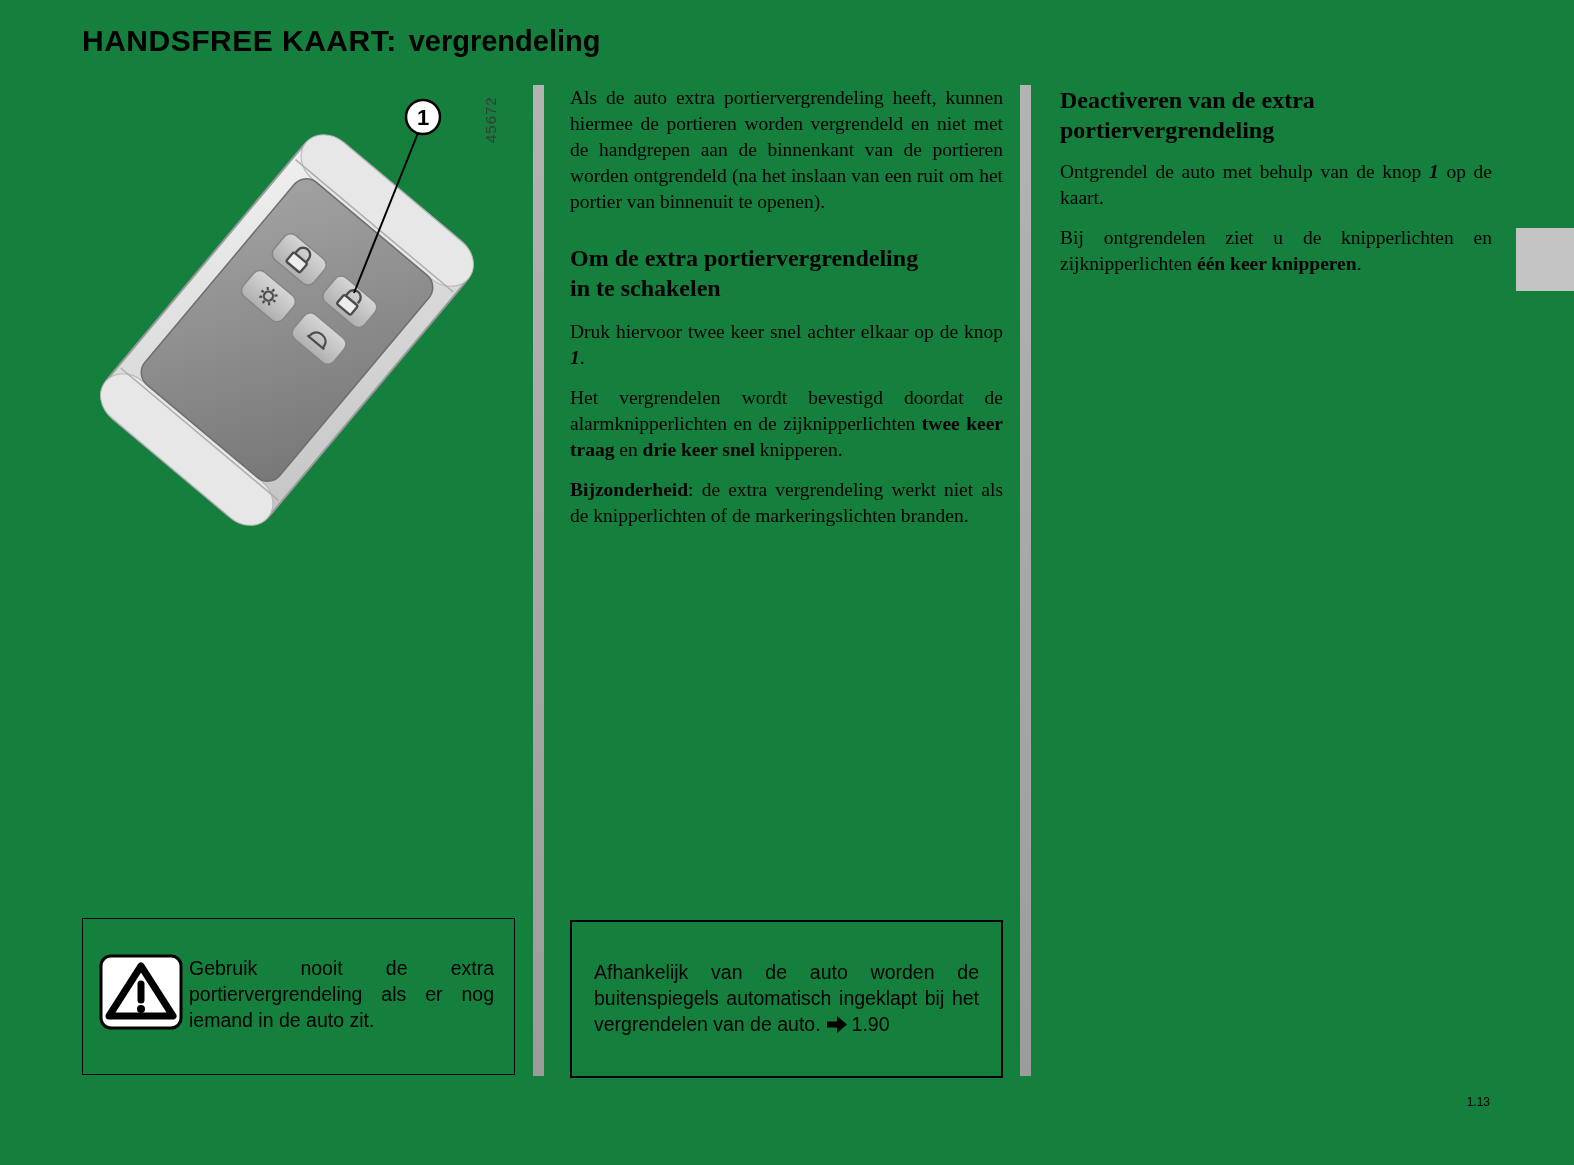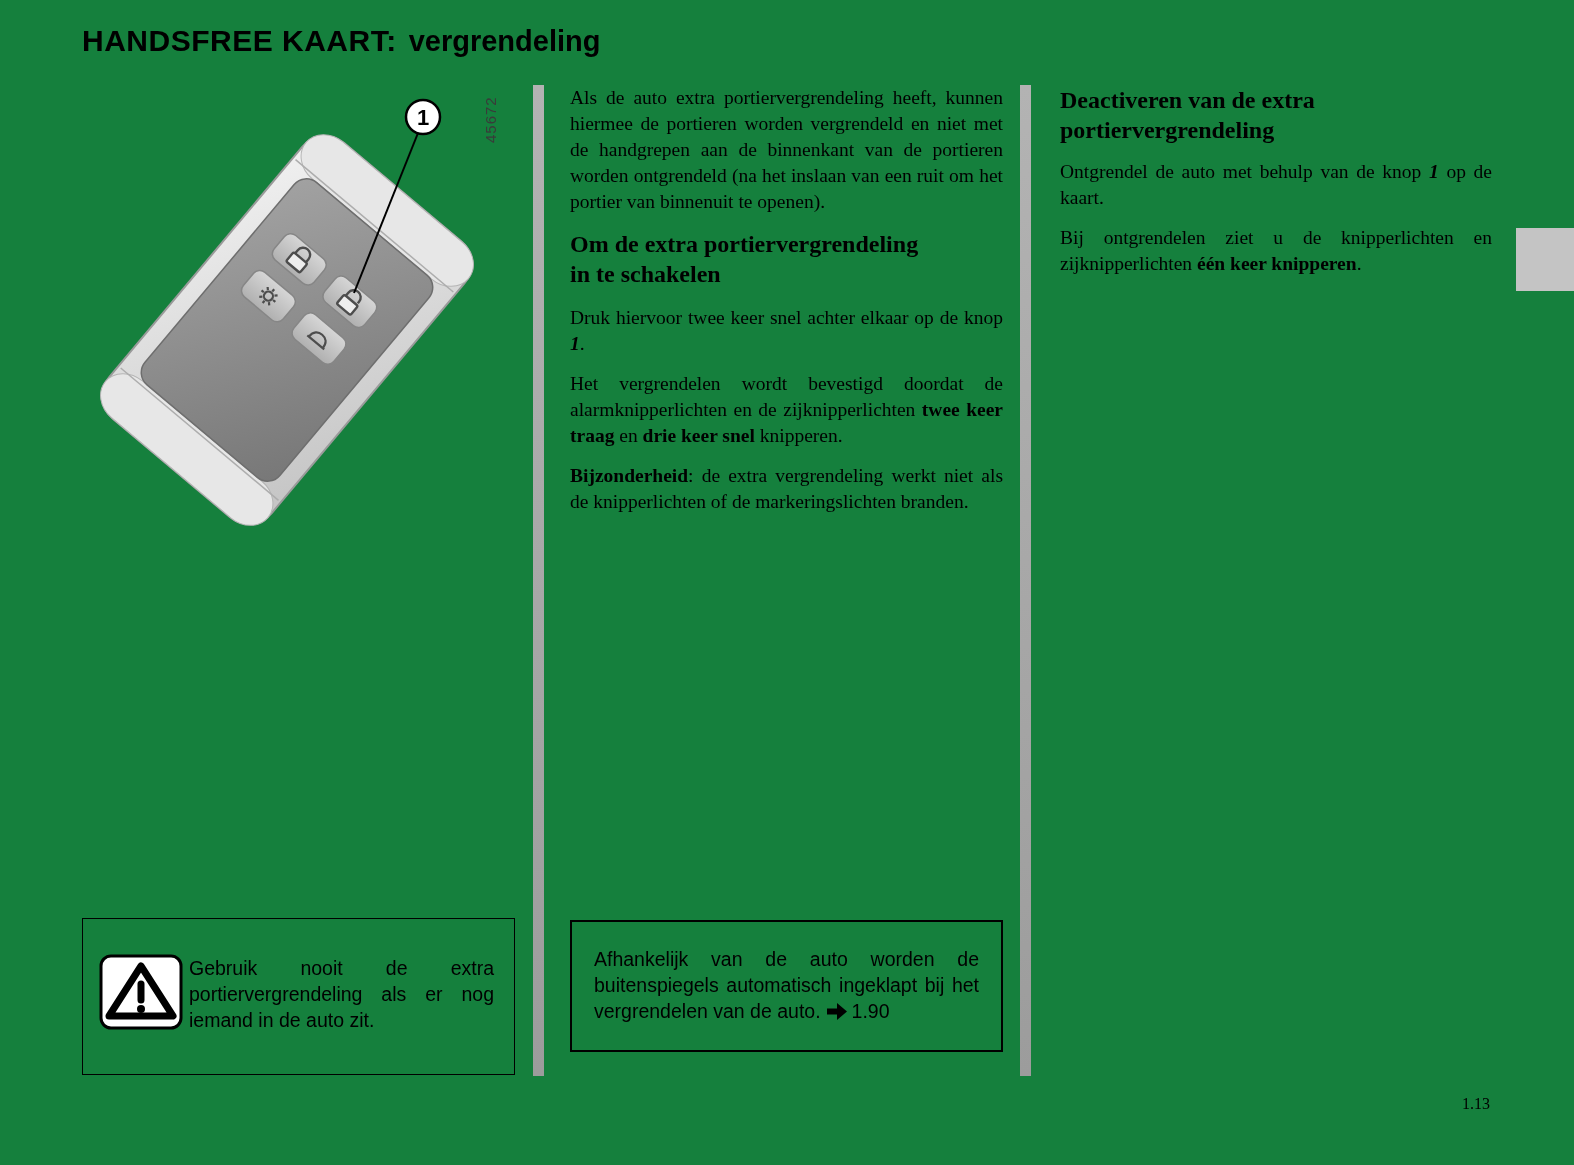--- a/index.html
+++ b/index.html
@@ -27,49 +27,48 @@
   .vbar-1{left:533px;}
   .vbar-2{left:1020px;}
   .section-tab{position:absolute;right:0;top:228px;width:58px;height:63px;background:#c4c4c4;}
 
   
   .col{position:absolute;top:85px;font-size:19.5px;line-height:26px;font-family:Liberation Serif, serif;}
   .col-mid{left:570px;width:433px;}
   .col-right{left:1060px;width:432px;}
   .col p{margin:0 0 14px 0;text-align:justify;}
   .col h2{font-size:24px;line-height:30px;font-weight:bold;margin:0 0 14px 0;text-align:left;}
-  .col-mid h2{max-width:350px;margin-top:14px;margin-bottom:16px;}
+  .col-mid h2{max-width:350px;margin-top:28px;margin-bottom:16px;}
   .col-right h2{margin-bottom:14px;}
   .b{font-weight:bold;margin-top:28px;}
   .bi{font-weight:bold;font-style:italic;}
 
   
   .warning-box{
     position:absolute;left:82px;top:918px;width:433px;height:157px;
     border:1.5px solid #000;box-sizing:border-box;
     display:flex;align-items:center;gap:6px;
     padding:9px 20px 14px 16px;
   }
   .warning-icon{flex:0 0 auto;}
   .warning-text{font-size:19.5px;line-height:26px;text-align:justify;}
 
   
   .note-box{
-    position:absolute;left:570px;top:920px;width:433px;height:132px;
+    position:absolute;left:570px;top:920px;width:433px;height:158px;
     border:2px solid #000;box-sizing:border-box;
     display:flex;align-items:center;
     padding:14px 22px;
   }
   .note-text{font-size:19.5px;line-height:26px;text-align:justify;}
   .ref-arrow-icon{display:inline-block;vertical-align:-2px;margin:0 4px 0 6px;}
 
   .page-number{
     position:absolute;right:84px;top:1095px;
-    font-size:16px;
-    font-family:Liberation Serif, serif;
+    font-size:12px;
   }
 </style>
 </head>
 <body>
 
 <div class="page">
 
   <h1 class="title">
     <span class="title-main">HANDSFREE KAART:</span>
     <span class="title-sub">vergrendeling</span>

